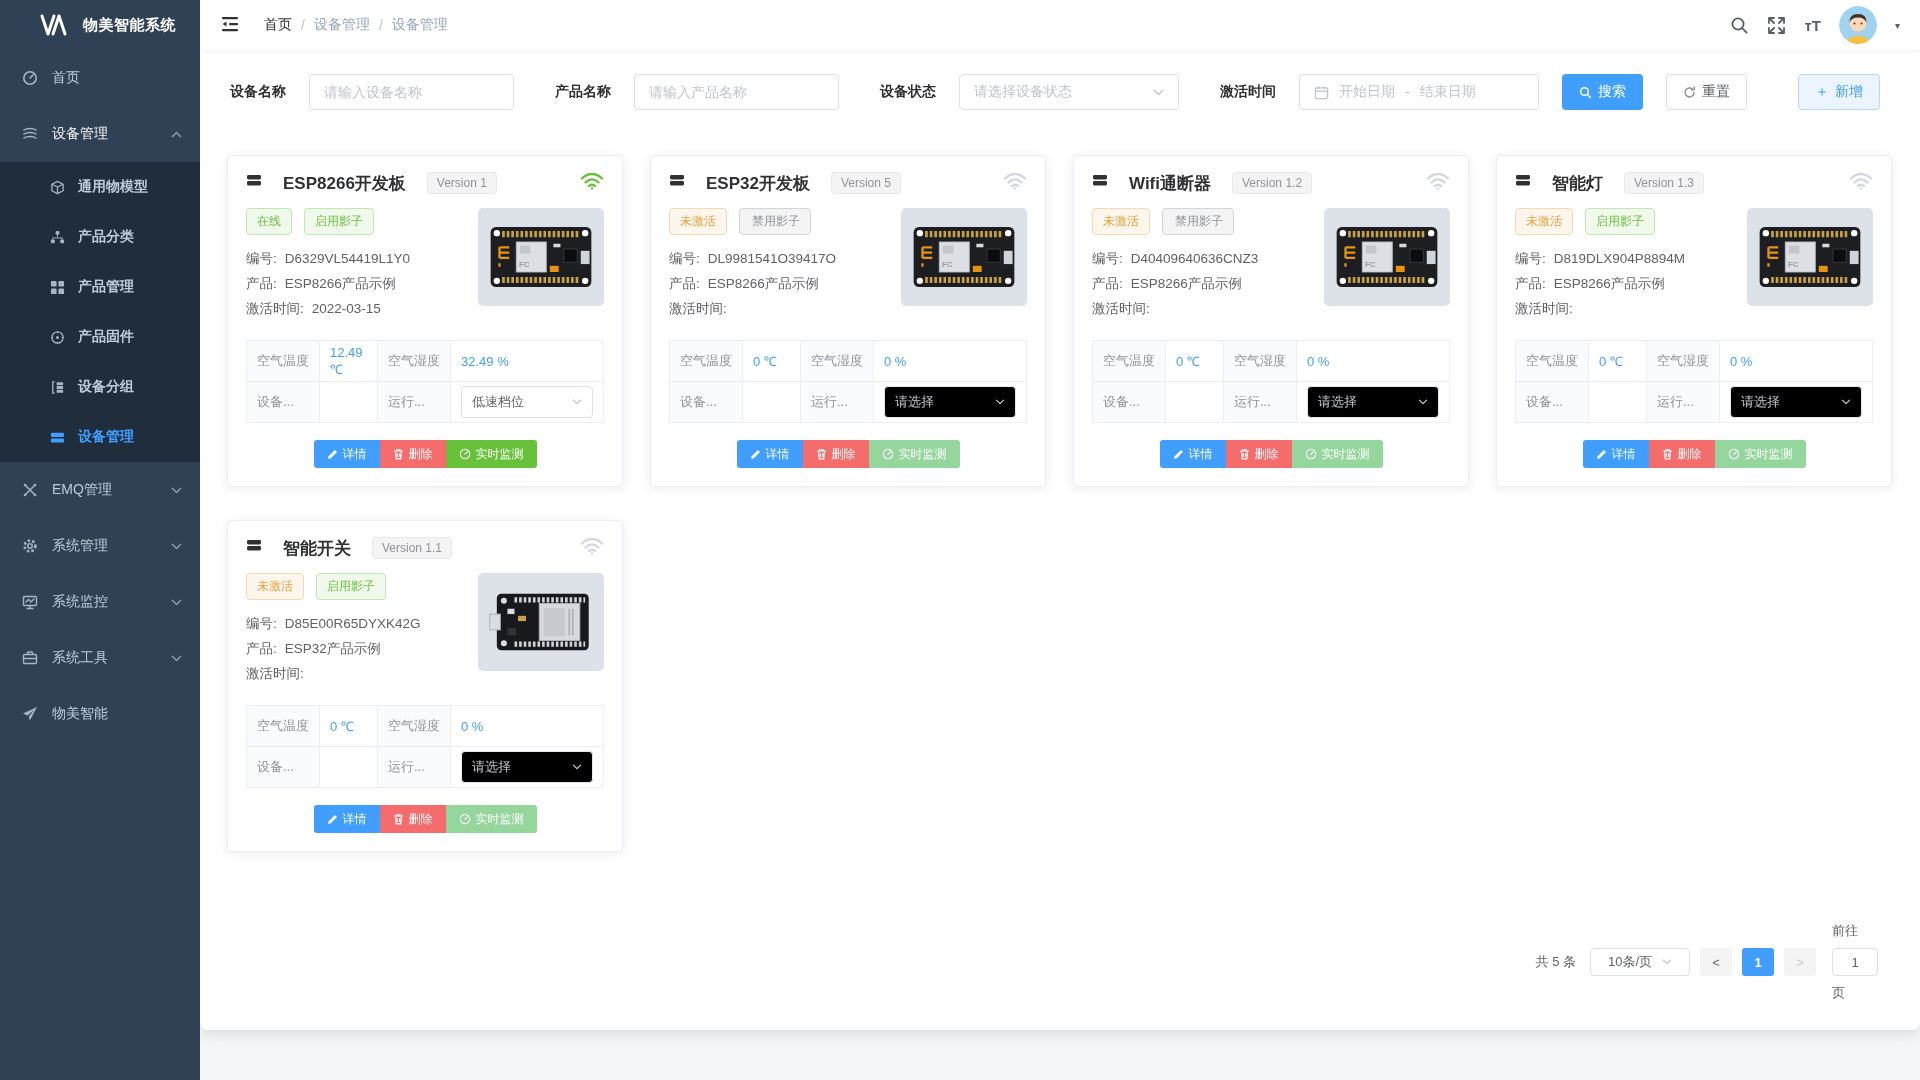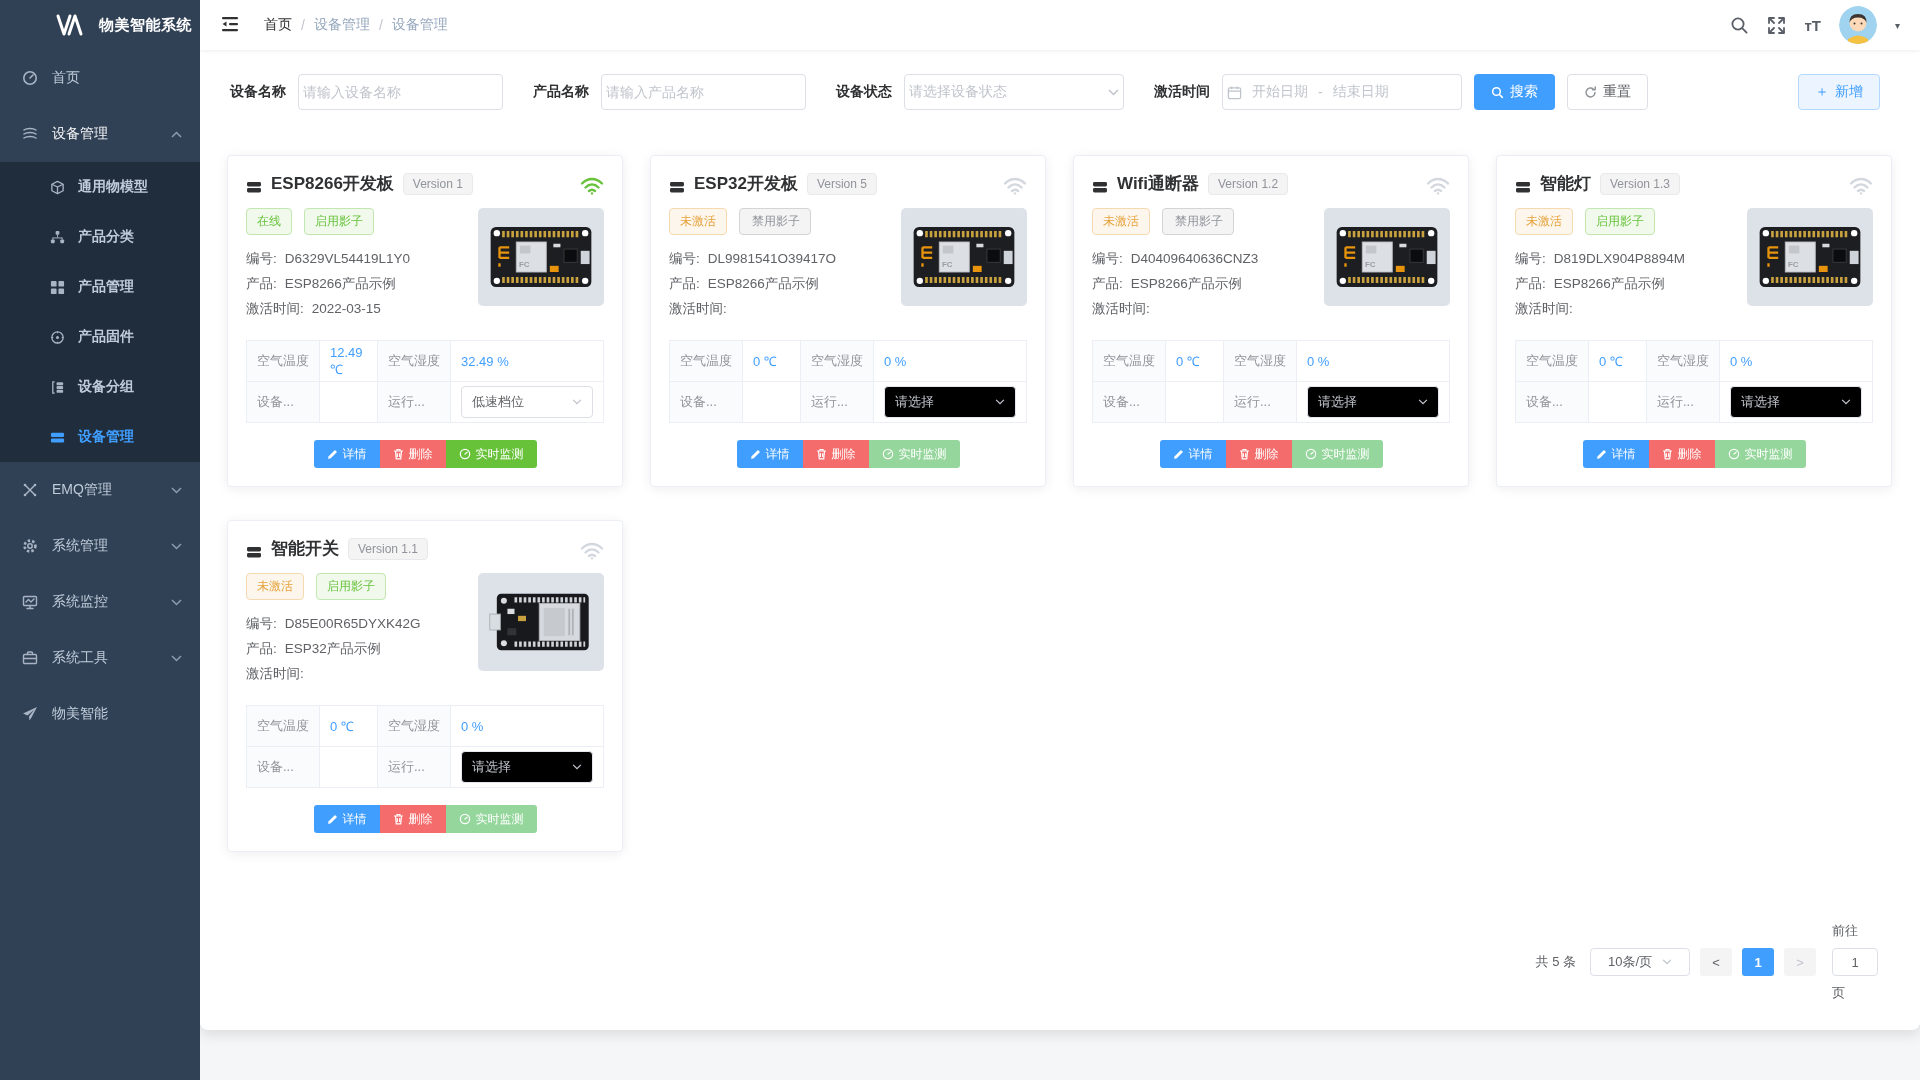--- a/index.html
+++ b/index.html
@@ -2,21 +2,21 @@
 <html><head>
 <meta charset="utf-8">
 <title>物美智能系统</title>
 <style>
   * { margin:0; padding:0; box-sizing:border-box; }
   html,body { width:1920px; height:1080px; overflow:hidden; font-family:"Liberation Sans", sans-serif; background:#f4f6f8; }
   svg { display:block; }
 
   
   .sidebar { position:fixed; left:0; top:0; width:200px; height:1080px; background:#304156; z-index:10; }
-  .logo-row { height:50px; display:flex; align-items:center; padding-left:56px; gap:13px;text-align:right; }
+  .logo-row { height:50px; display:flex; align-items:center; padding-left:40px; gap:13px;text-align:right; }
   .logo-title { color:#fff; font-size:15px; font-weight:700; letter-spacing:.5px; }
   .menu-item { height:56px; display:flex; align-items:center; padding:0 18px 0 22px; color:#bfcbd9; font-size:14px; cursor:pointer; }
   .menu-item .mi-icon { width:16px; height:16px; margin-right:14px; color:#a8b4c4; flex:none; }
   .menu-item .mi-label { flex:1; }
   .menu-item .mi-arrow { color:#8d9bab; }
   .menu-item.active-parent { color:#f4f4f5; }
   .submenu { background:#1f2d3d;font-weight:bold; }
   .submenu-item { height:50px; display:flex; align-items:center; padding-left:50px; color:#bfcbd9; font-size:14px; cursor:pointer; }
   .submenu-item .mi-icon { width:15px; height:15px; margin-right:13px; color:#a8b4c4; }
   .submenu-item.active { color:#409EFF; }
@@ -33,41 +33,41 @@
   .topbar-right { margin-left:auto; display:flex; align-items:center; gap:18px; }
   .tb-icon { color:#5a5e66; cursor:pointer; }
   .font-icon { font-size:15px; color:#5a5e66; font-weight:600; cursor:pointer; }
   .avatar { width:38px; height:38px; border-radius:50%; overflow:hidden; cursor:pointer; }
   .avatar-caret { color:#5a5e66; font-size:10px; cursor:pointer; }
 
   
   .panel { background:#fff; height:980px; border-radius:0 0 8px 8px; box-shadow:0 6px 12px rgba(0,0,0,.09); position:relative; }
 
   
-  .filter-bar { display:flex; align-items:center; padding:24px 40px 0 30px; gap:12px; }
+  .filter-bar { display:flex; align-items:center; padding:24px 40px 0 30px; gap:23px; }
   .f-label { font-size:14px; font-weight:700; color:#303133; white-space:nowrap; margin-left:18px; }
   .f-label:first-child { margin-left:0; }
-  .f-input { height:36px; border:1px solid #dcdfe6; border-radius:4px; background:#fff; padding:0 4px; font-size:14px; color:#606266; display:flex; align-items:center; }
+  .f-input { height:36px; border:1px solid #dcdfe6; border-radius:4px; background:#fff; padding:0 14px; font-size:14px; color:#606266; display:flex; align-items:center; }
   .f-input::placeholder { color:#c0c4cc; }
   input.f-input { width:205px; }
   .f-select { width:220px; justify-content:space-between; cursor:pointer; }
   .ph { color:#c0c4cc; }
   .chev { color:#c0c4cc; }
   .f-date { width:240px; gap:10px; cursor:pointer; }
   .f-date .sep { color:#c0c4cc; }
   .cal-icon { color:#c0c4cc; }
   .btn { height:36px; border-radius:4px; font-size:14px; display:inline-flex; align-items:center; gap:6px; padding:0 16px; cursor:pointer; border:1px solid transparent; white-space:nowrap; }
   .btn-primary { background:#409EFF; color:#fff; }
   .btn-plain { background:#fff; border-color:#dcdfe6; color:#606266; }
   .btn-add { margin-left:auto; background:#ecf5ff; border-color:#b3d8ff; color:#409EFF; }
 
   
   .card-grid { display:grid; grid-template-columns:repeat(4,396px); gap:33px 27px; padding:45px 0 0 27px; }
   .card { width:396px; background:#fff; border:1px solid #ebeef5; border-radius:4px; box-shadow:0 2px 12px rgba(0,0,0,.07); padding:16px 18px 18px; }
-  .card-head { display:flex; align-items:flex-end; gap:9px; margin-bottom:13px; }
+  .card-head { display:flex; align-items:flex-start; gap:21px; margin-bottom:13px; }
   .hw-icon { color:#303133; }
   .card-title { font-size:17px; font-weight:700; color:#303133; }
   .version-badge { background:#f4f4f5; border:1px solid #e9e9eb; color:#909399; font-size:12px; padding:3px 9px; border-radius:4px; }
   .wifi { margin-left:auto; }
   .wifi-on { color:#67c23a; }
   .wifi-off { color:#d3d7de; }
   .card-mid { position:relative; min-height:128px; }
   .tag-row { display:flex; gap:12px; margin-bottom:11px; }
   .tag { font-size:12px; padding:4px 10px; border-radius:4px; border:1px solid transparent; }
   .tag-success { background:#f0f9eb; border-color:#c2e7b0; color:#67c23a; }

